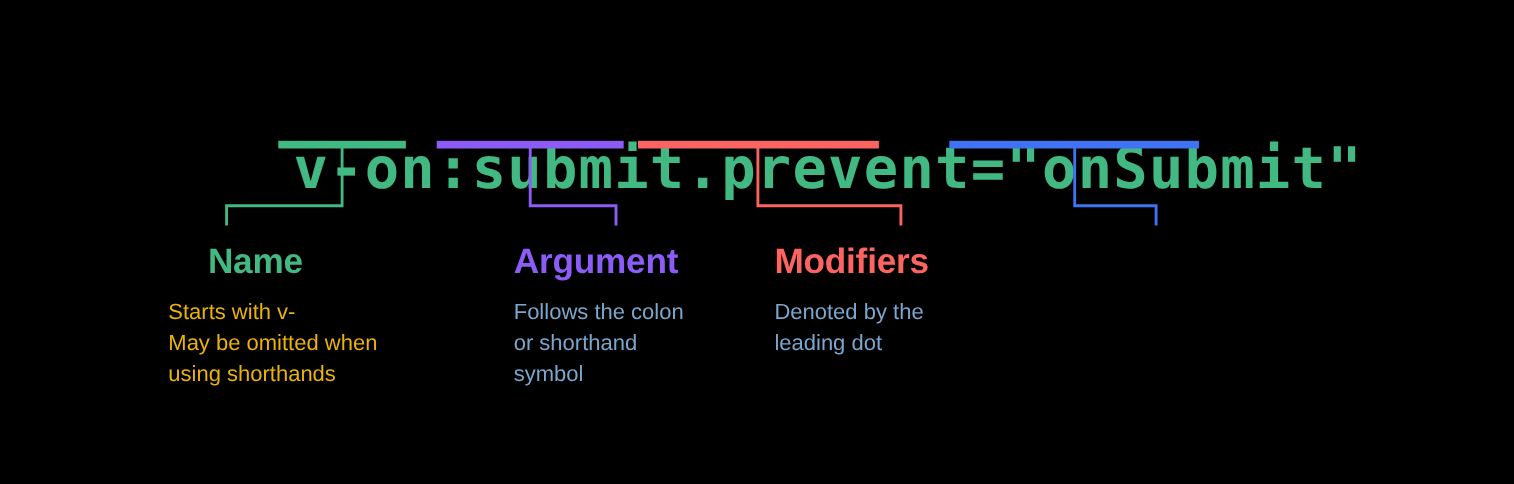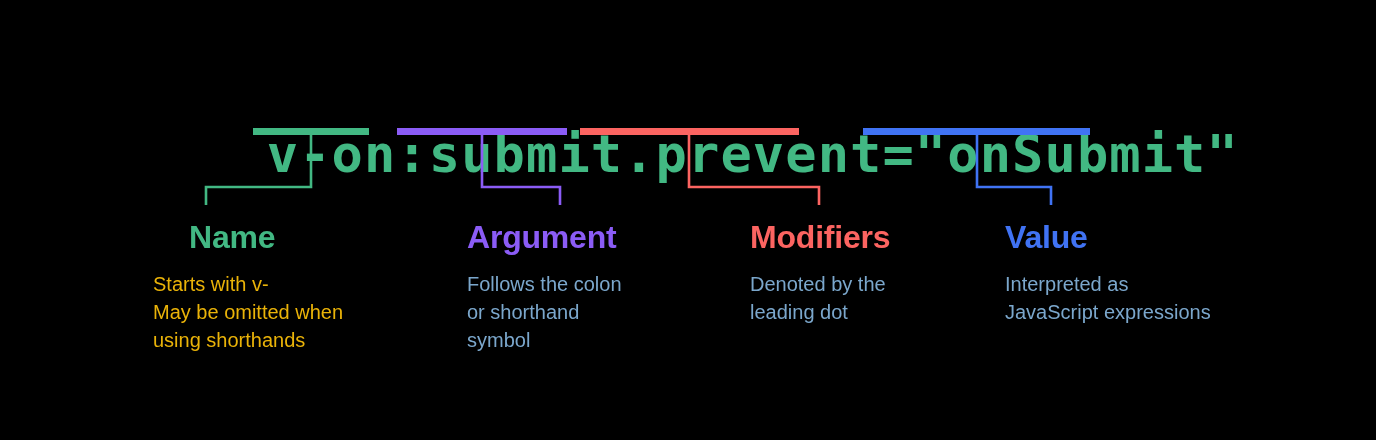--- a/index.html
+++ b/index.html
@@ -104,25 +104,20 @@
 using shorthands</div>
   </div>
 
   <div class="annotation" style="left: 467px;">
     <div class="annotation-title" style="color: rgb(139, 92, 246);">Argument</div>
     <div class="annotation-desc" style="color: rgb(123, 167, 204);">Follows the colon
 or shorthand
 symbol</div>
   </div>
 
-  <div class="annotation" style="left: 750px;">
+  <div class="annotation" style="left: 704px;">
     <div class="annotation-title" style="color: rgb(252, 100, 97);">Modifiers</div>
     <div class="annotation-desc" style="color: rgb(123, 167, 204);">Denoted by the
 leading dot</div>
   </div>
 
-  <div class="annotation" style="left: 1005px;">
-    <div class="annotation-title" style="color: rgb(64, 115, 244);">Value</div>
-    <div class="annotation-desc" style="color: rgb(123, 167, 204);">Interpreted as
-JavaScript expressions</div>
-  </div>
 
 </div>
 
 </body></html>

